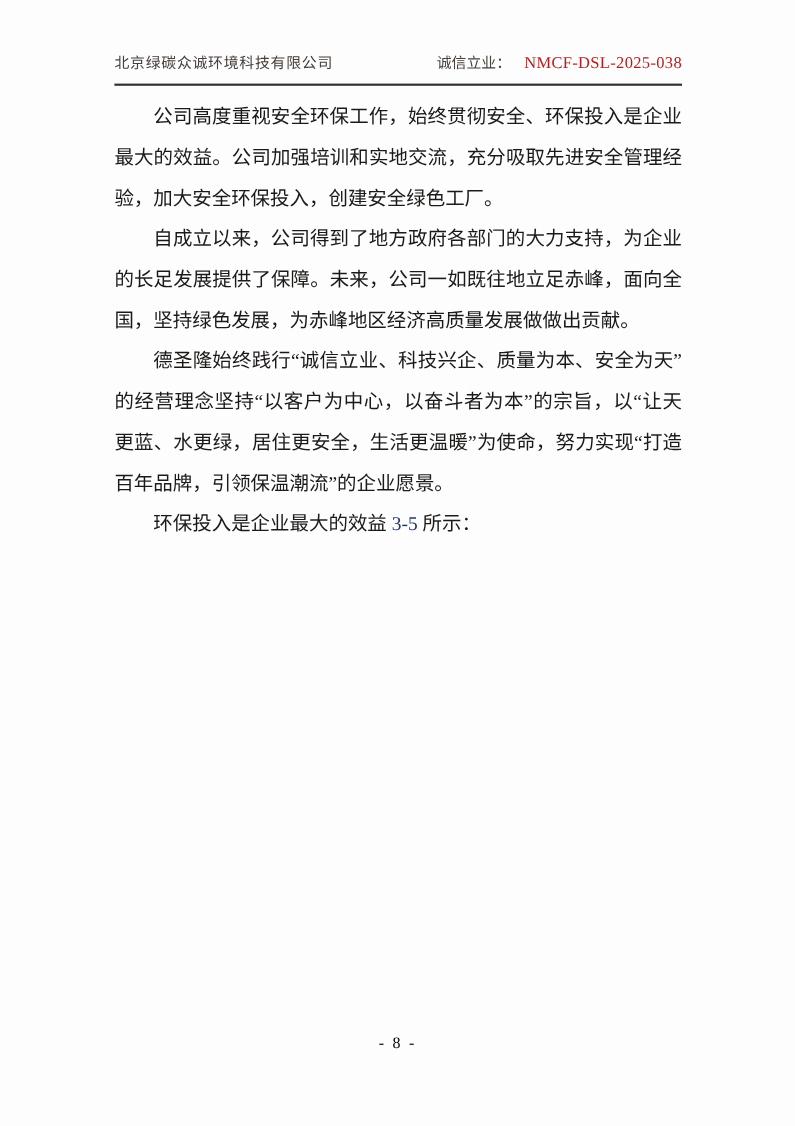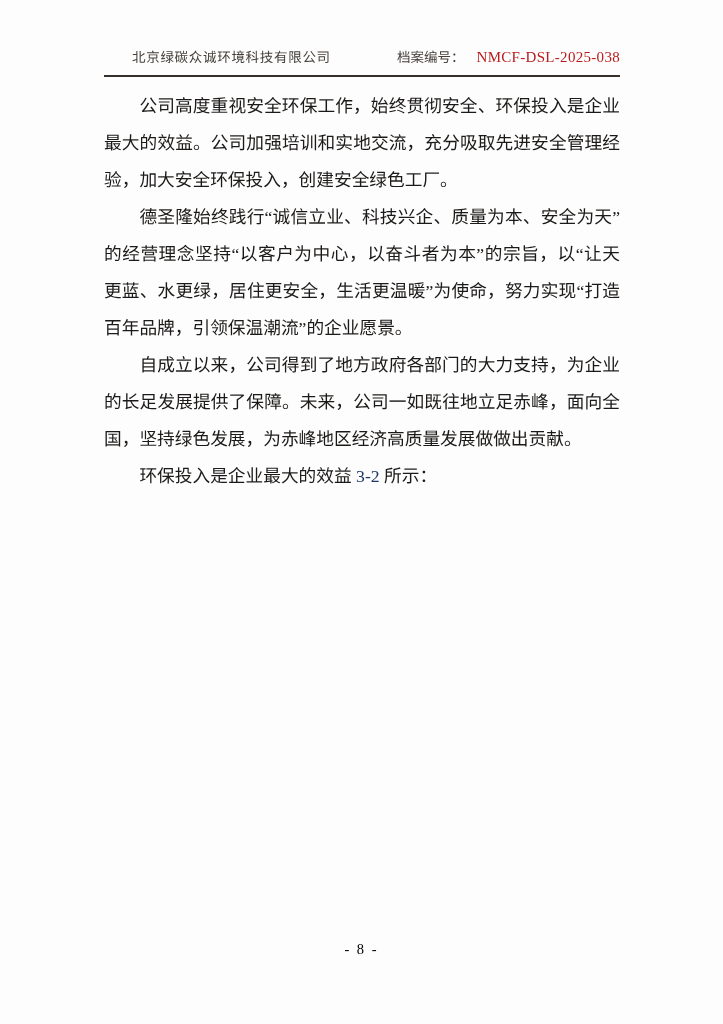--- a/index.html
+++ b/index.html
@@ -34,21 +34,20 @@
     justify-content: space-between;
     align-items: baseline;
     padding-bottom: 9px;
     border-bottom: 2px solid var(--header-rule);
     color: var(--header-text);
   }
   .company {
     font-size: 13.5px;
     letter-spacing: 0.7px;
     white-space: nowrap;
-    margin-left: 28px;
   }
   .archive {
     font-size: 13.5px;
     white-space: nowrap;
   }
   .archive .archive-no {
     margin-left: 12px;
     font-size: 15px;
     letter-spacing: 0.3px;
     color: #b91c1c;
@@ -89,28 +88,28 @@
   }
 </style>
 </head>
 <body>
 
 <div class="page">
 
   <header class="page-header">
     <div class="company">北京绿碳众诚环境科技有限公司</div>
     <div class="archive">
-      <span>档案编号：</span><span class="archive-no">NMCF-DSL-2025-038</span>
+      <span>诚信立业：</span><span class="archive-no">NMCF-DSL-2025-038</span>
     </div>
   </header>
 
   <main class="content">
     <p>公司高度重视安全环保工作，始终贯彻安全、环保投入是企业最大的效益。公司加强培训和实地交流，充分吸取先进安全管理经验，加大安全环保投入，创建安全绿色工厂。</p>
+    <p>自成立以来，公司得到了地方政府各部门的大力支持，为企业的长足发展提供了保障。未来，公司一如既往地立足赤峰，面向全国，坚持绿色发展，为赤峰地区经济高质量发展做做出贡献。</p>
     <p>德圣隆始终践行“诚信立业、科技兴企、质量为本、安全为天”的经营理念坚持“以客户为中心，以奋斗者为本”的宗旨，以“让天更蓝、水更绿，居住更安全，生活更温暖”为使命，努力实现“打造百年品牌，引领保温潮流”的企业愿景。</p>
-    <p>自成立以来，公司得到了地方政府各部门的大力支持，为企业的长足发展提供了保障。未来，公司一如既往地立足赤峰，面向全国，坚持绿色发展，为赤峰地区经济高质量发展做做出贡献。</p>
     <p class="last-line">
-      <span>环保投入是企业最大的效益 </span><span class="fig-ref">3-2</span><span> 所示：</span>
+      <span>环保投入是企业最大的效益 </span><span class="fig-ref">3-5</span><span> 所示：</span>
     </p>
   </main>
 
   <div class="footer">- 8 -</div>
 
 </div>
 
 </body></html>

